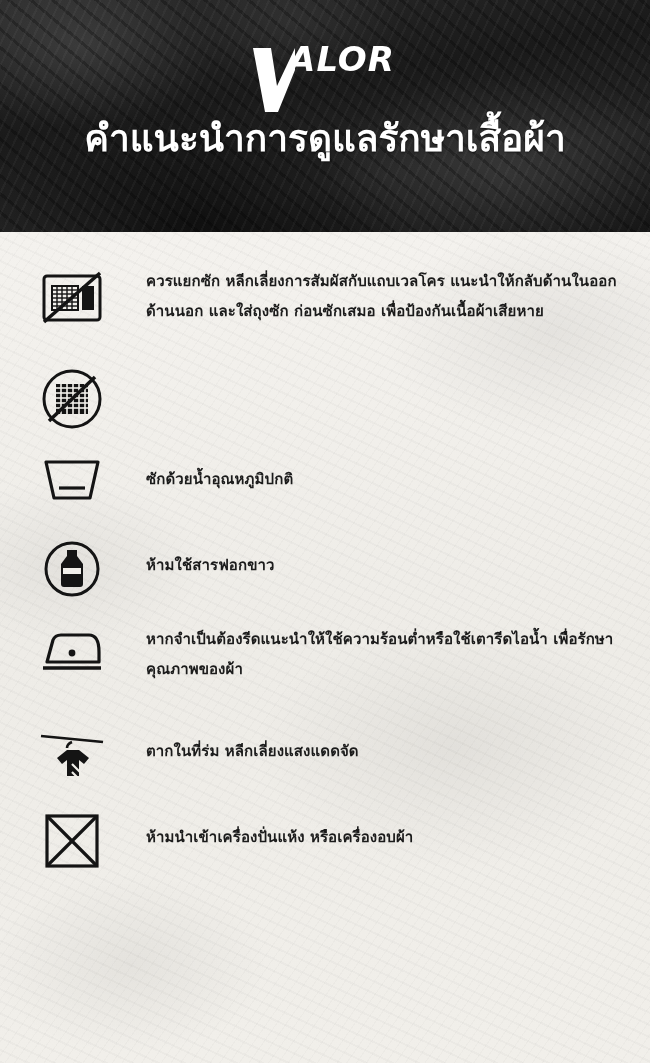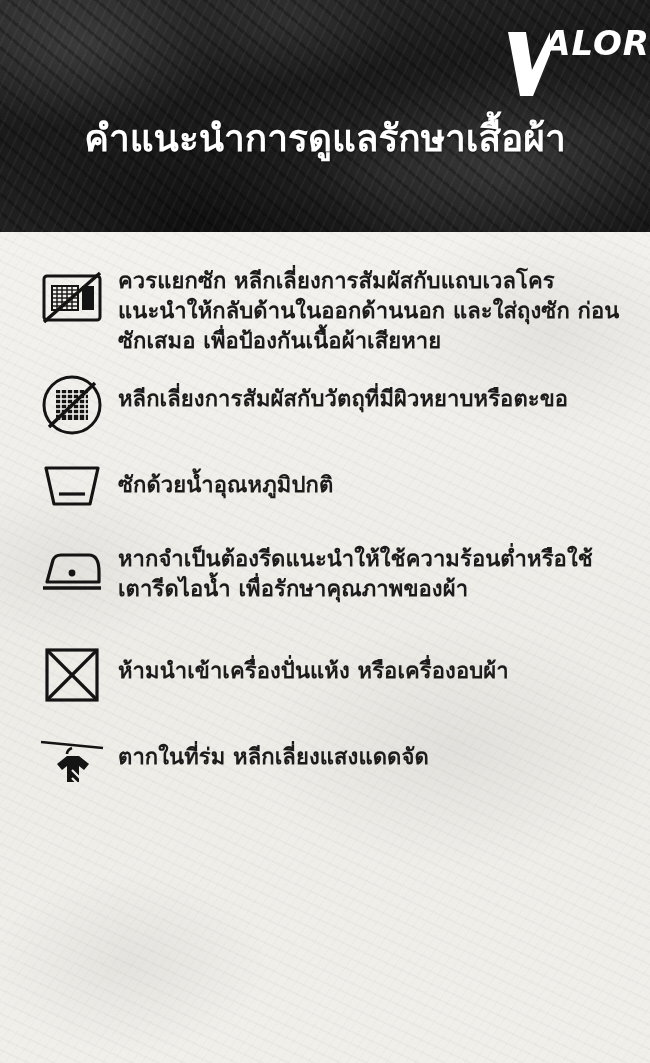--- a/index.html
+++ b/index.html
@@ -33,22 +33,22 @@
     inset: 0;
     background:
       repeating-linear-gradient(115deg, rgba(255,255,255,0.035) 0px, rgba(255,255,255,0.035) 2px, rgba(0,0,0,0) 2px, rgba(0,0,0,0) 9px),
       repeating-linear-gradient(40deg, rgba(0,0,0,0.25) 0px, rgba(0,0,0,0.25) 3px, rgba(0,0,0,0) 3px, rgba(0,0,0,0) 14px);
     pointer-events: none;
   }
 
   .logo-wrap {
     position: relative;
     z-index: 3;
-    padding-top: 26px;
-    text-align: right;
+    padding-top: 42px;
+    text-align: center;
     height: 104px;
   }
   .logo {
     display: inline-block;
     position: relative;
     color: #ffffff;
   }
   .logo-top {
     font-size: 34px;
     font-weight: bold;
@@ -128,24 +128,25 @@
     display: flex;
     justify-content: center;
     align-items: flex-start;
     padding-top: 4px;
   }
   .icon-cell svg { display: block; }
   .text-cell {
     flex: 1 1 auto;
     padding-top: 2px;
     color: #1b1b1b;
-    font-size: 22px;
+    font-size: 15px;
     line-height: 30px;
     font-weight: bold;
     letter-spacing: 0.1px;
+    margin-left: 28px;
   }
   .text-cell.center { padding-top: 14px; }
 </style>
 </head>
 <body>
 
 <div class="header">
   <div class="logo-wrap">
     <div class="logo">
       <svg class="logo-chevron" viewBox="0 0 46 72">
@@ -196,63 +197,72 @@
             <line x1="16" y1="40" x2="48" y2="40"></line>
             <line x1="21" y1="16" x2="21" y2="46"></line>
             <line x1="27" y1="16" x2="27" y2="46"></line>
             <line x1="33" y1="16" x2="33" y2="46"></line>
             <line x1="39" y1="16" x2="39" y2="46"></line>
             <line x1="45" y1="16" x2="45" y2="46"></line>
           </g>
           <line x1="9" y1="53" x2="55" y2="9" stroke="#141414" stroke-width="3.5"></line>
         </svg>
       </div>
-      <div class="text-cell center">หลีกเลี่ยงการสัมผัสกับวัตถุที่มีผิวหยาบหรือตะขอ</div>
     </div>
 
     <div class="care-row">
       <div class="icon-cell">
         <svg width="64" height="52" viewBox="0 0 64 52">
           <path d="M6 8 L58 8 L50 44 L14 44 Z" fill="none" stroke="#141414" stroke-width="3.2" stroke-linejoin="round"></path>
           <line x1="19" y1="34" x2="45" y2="34" stroke="#141414" stroke-width="3.2"></line>
         </svg>
       </div>
       <div class="text-cell center">ซักด้วยน้ำอุณหภูมิปกติ</div>
     </div>
 
+    <div class="care-row">
+      <div class="icon-cell">
+        <svg width="58" height="58" viewBox="0 0 58 58">
+          <circle cx="29" cy="29" r="26" fill="none" stroke="#141414" stroke-width="3"></circle>
+          <path d="M24 10 h10 v6 l6 8 v20 a3 3 0 0 1 -3 3 h-16 a3 3 0 0 1 -3 -3 v-20 l6 -8 z" fill="#141414"></path>
+          <rect x="20" y="28" width="18" height="6" fill="#f1efea"></rect>
+        </svg>
+      </div>
+      <div class="text-cell center">ห้ามใช้สารฟอกขาว</div>
+    </div>
 
     <div class="care-row tall">
       <div class="icon-cell">
         <svg width="66" height="50" viewBox="0 0 66 50">
           <path d="M8 36 L14 14 Q16 9 22 9 L50 9 Q60 9 60 26 L60 36 Z" fill="none" stroke="#141414" stroke-width="3.2" stroke-linejoin="round"></path>
           <line x1="4" y1="42" x2="62" y2="42" stroke="#141414" stroke-width="3.4"></line>
           <circle cx="33" cy="27" r="3.4" fill="#141414"></circle>
         </svg>
       </div>
       <div class="text-cell">หากจำเป็นต้องรีดแนะนำให้ใช้ความร้อนต่ำหรือใช้เตารีดไอน้ำ เพื่อรักษาคุณภาพของผ้า</div>
-    </div>
-
-    <div class="care-row">
-      <div class="icon-cell">
-        <svg width="58" height="58" viewBox="0 0 58 58">
-          <rect x="4" y="4" width="50" height="50" fill="none" stroke="#141414" stroke-width="3.2"></rect>
-          <line x1="4" y1="4" x2="54" y2="54" stroke="#141414" stroke-width="3.2"></line>
-          <line x1="54" y1="4" x2="4" y2="54" stroke="#141414" stroke-width="3.2"></line>
-        </svg>
-      </div>
-      <div class="text-cell center">ห้ามนำเข้าเครื่องปั่นแห้ง หรือเครื่องอบผ้า</div>
     </div>
 
     <div class="care-row">
       <div class="icon-cell">
         <svg width="66" height="56" viewBox="0 0 66 56">
           <line x1="2" y1="10" x2="64" y2="16" stroke="#141414" stroke-width="2.6"></line>
           <path d="M33 16 q-5 2 -5 6" fill="none" stroke="#141414" stroke-width="2.6"></path>
           <path d="M18 32 L28 24 h12 l10 8 l-5 6 l-5 -4 v16 h-12 v-16 l-5 4 z" fill="#141414"></path>
           <line x1="33" y1="38" x2="45" y2="50" stroke="#f1efea" stroke-width="2.2"></line>
           <line x1="33" y1="46" x2="39" y2="52" stroke="#f1efea" stroke-width="2.2"></line>
         </svg>
       </div>
       <div class="text-cell center">ตากในที่ร่ม หลีกเลี่ยงแสงแดดจัด</div>
     </div>
 
+    <div class="care-row">
+      <div class="icon-cell">
+        <svg width="58" height="58" viewBox="0 0 58 58">
+          <rect x="4" y="4" width="50" height="50" fill="none" stroke="#141414" stroke-width="3.2"></rect>
+          <line x1="4" y1="4" x2="54" y2="54" stroke="#141414" stroke-width="3.2"></line>
+          <line x1="54" y1="4" x2="4" y2="54" stroke="#141414" stroke-width="3.2"></line>
+        </svg>
+      </div>
+      <div class="text-cell center">ห้ามนำเข้าเครื่องปั่นแห้ง หรือเครื่องอบผ้า</div>
+    </div>
+
   </div>
 </div>
 
 </body></html>

